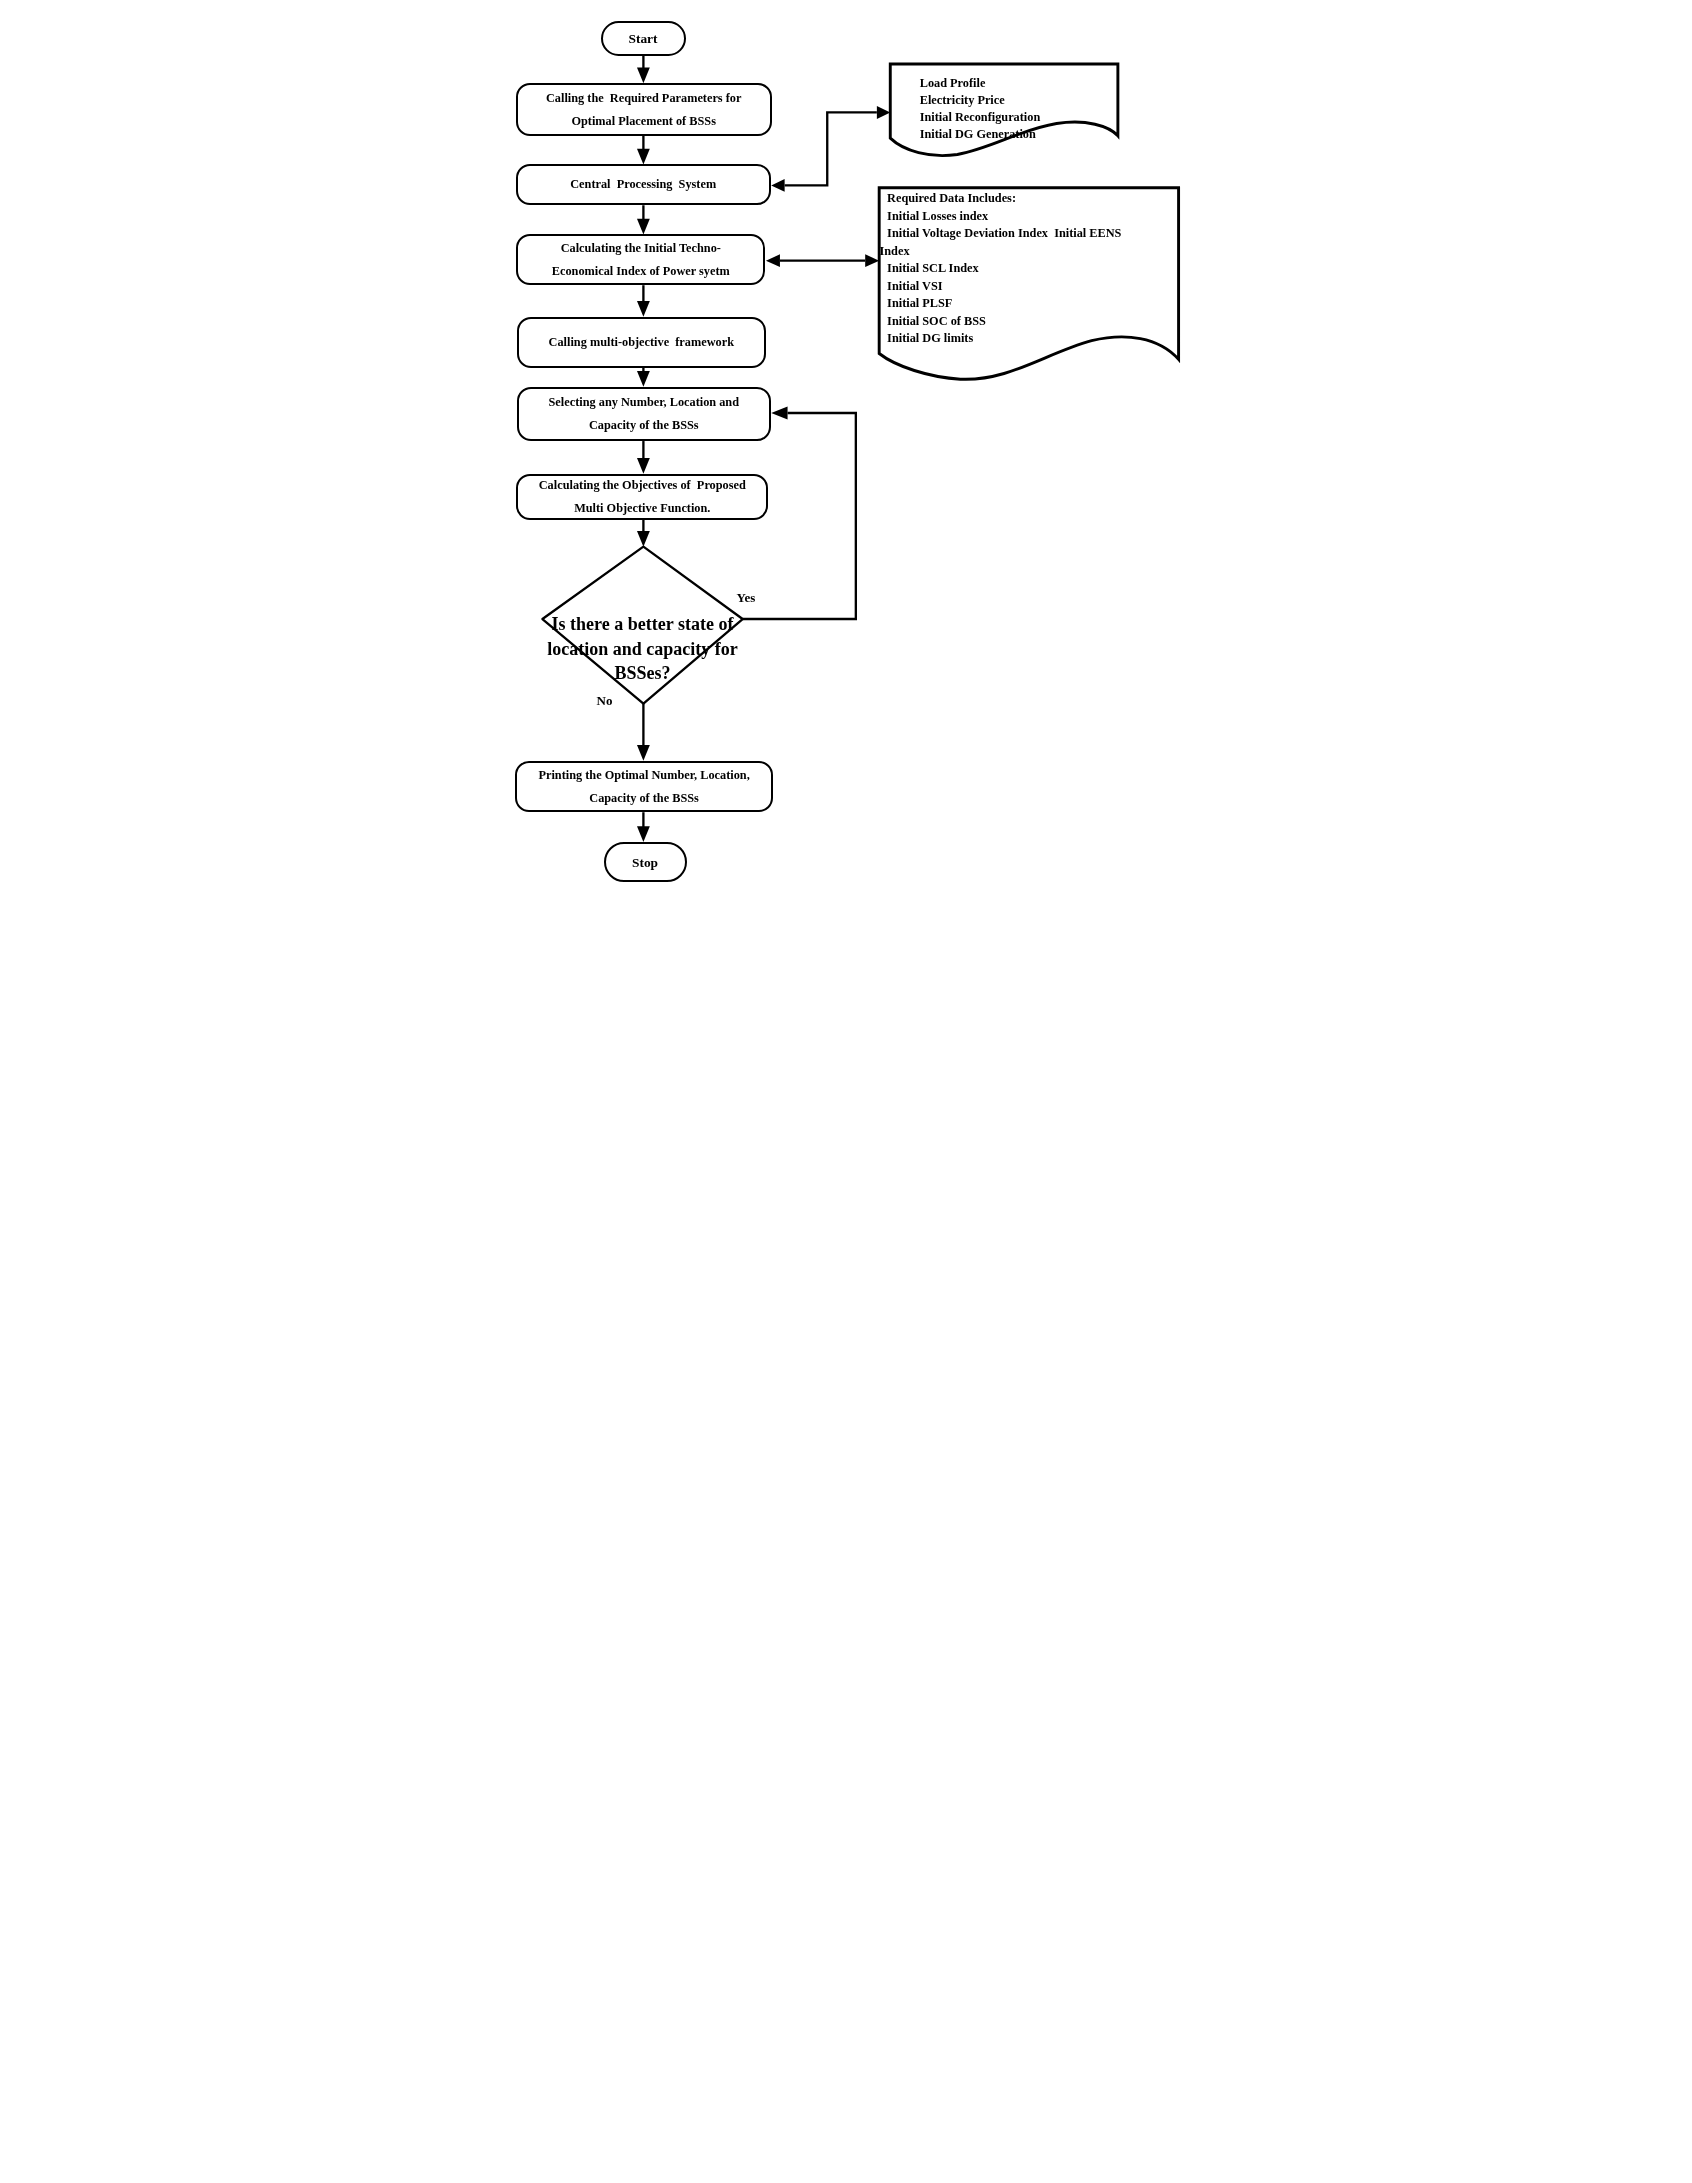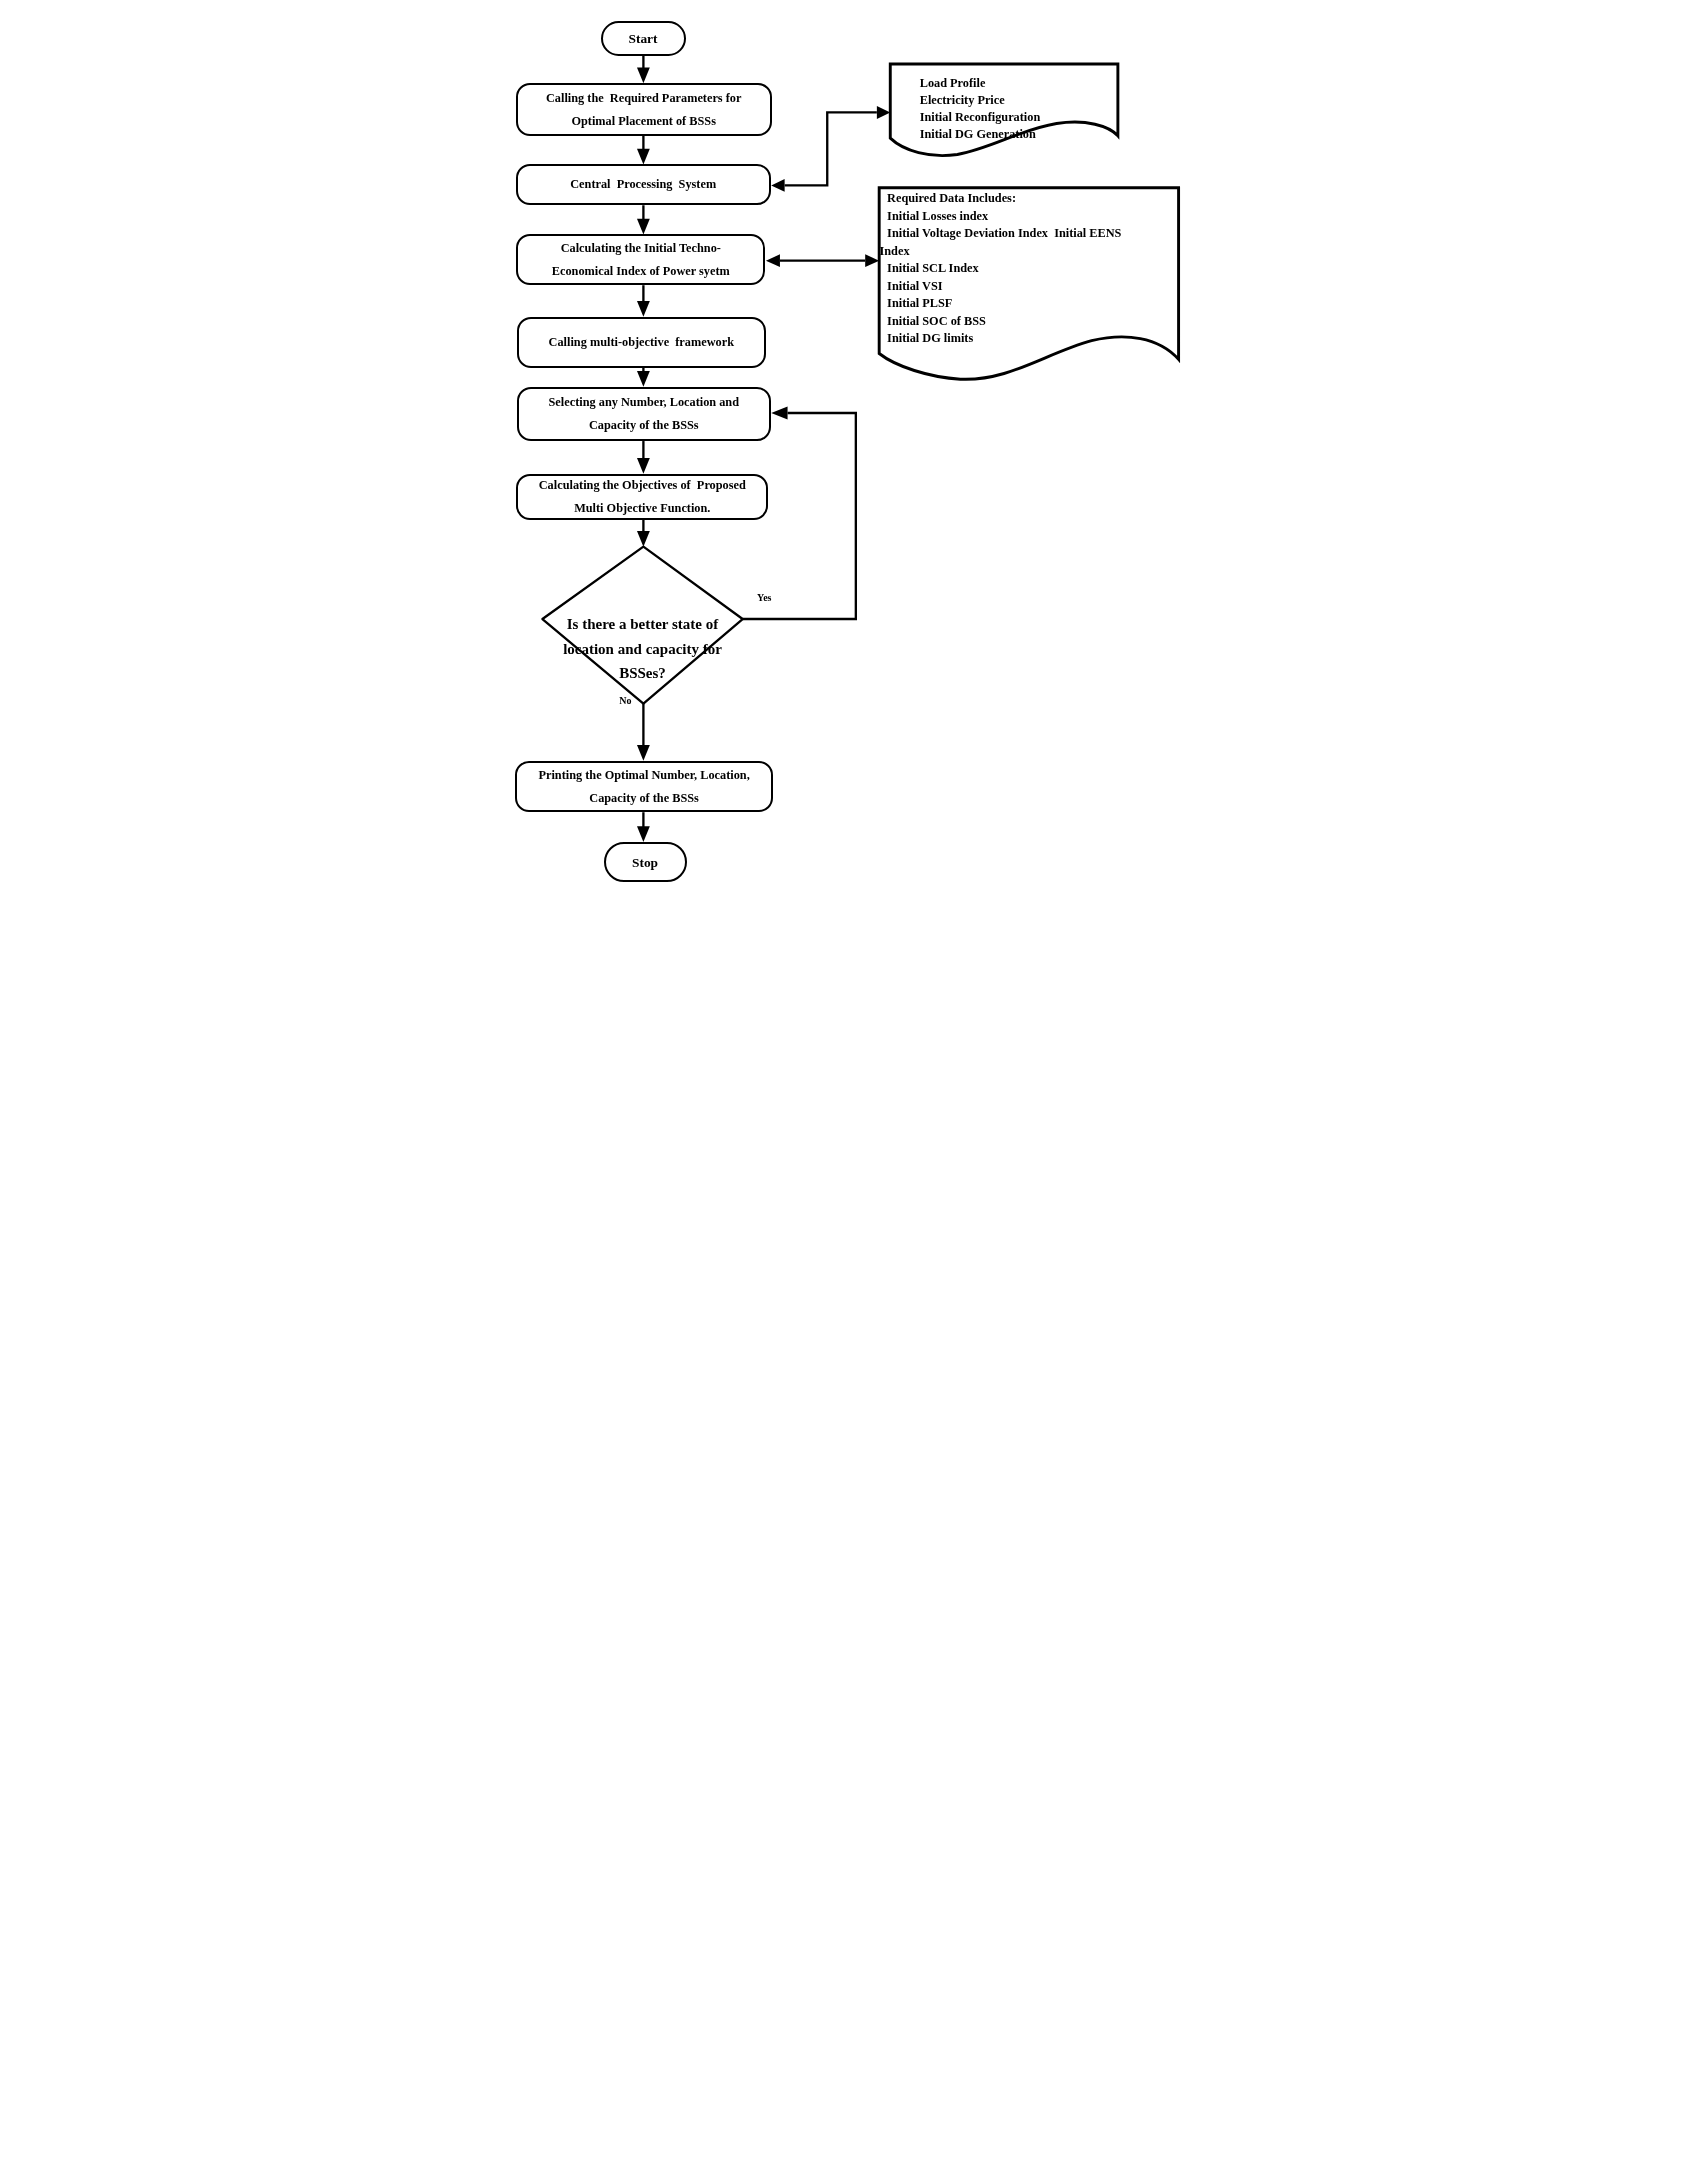--- a/index.html
+++ b/index.html
@@ -35,40 +35,40 @@
   }
   .terminator {
     border-radius: 20px;
     border-width: 2.9px;
     font-size: 13.4px;
   }
   .diamond-text {
     position: absolute;
     text-align: center;
     font-weight: 700;
-    font-size: 15px;
+    font-size: 18px;
     line-height: 24.5px;
     white-space: pre-wrap;
   }
   .doc-text { position: absolute; }
   .doc-line {
     font-weight: 700;
     font-size: 12.3px;
     white-space: pre;
     padding-left: 8.2px;
   }
   .doc1 .doc-line { height: 17px; line-height: 17px; }
   .doc2 .doc-line { height: 17.5px; line-height: 17.5px; padding-left: 7.6px; }
   .doc2 .doc-line.outdent { padding-left: 0; }
   .branch-label {
     position: absolute;
     width: 35px;
-    text-align: right;
+    text-align: left;
     font-weight: 700;
-    font-size: 10px;
+    font-size: 13px;
     line-height: 17.5px;
   }
 </style>
 </head>
 <body>
 
 <div class="canvas">
 
   <svg class="layer" viewBox="0 0 1160 1497">
 

